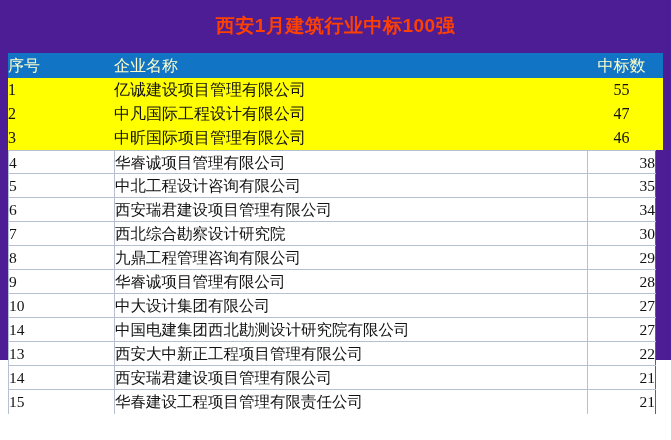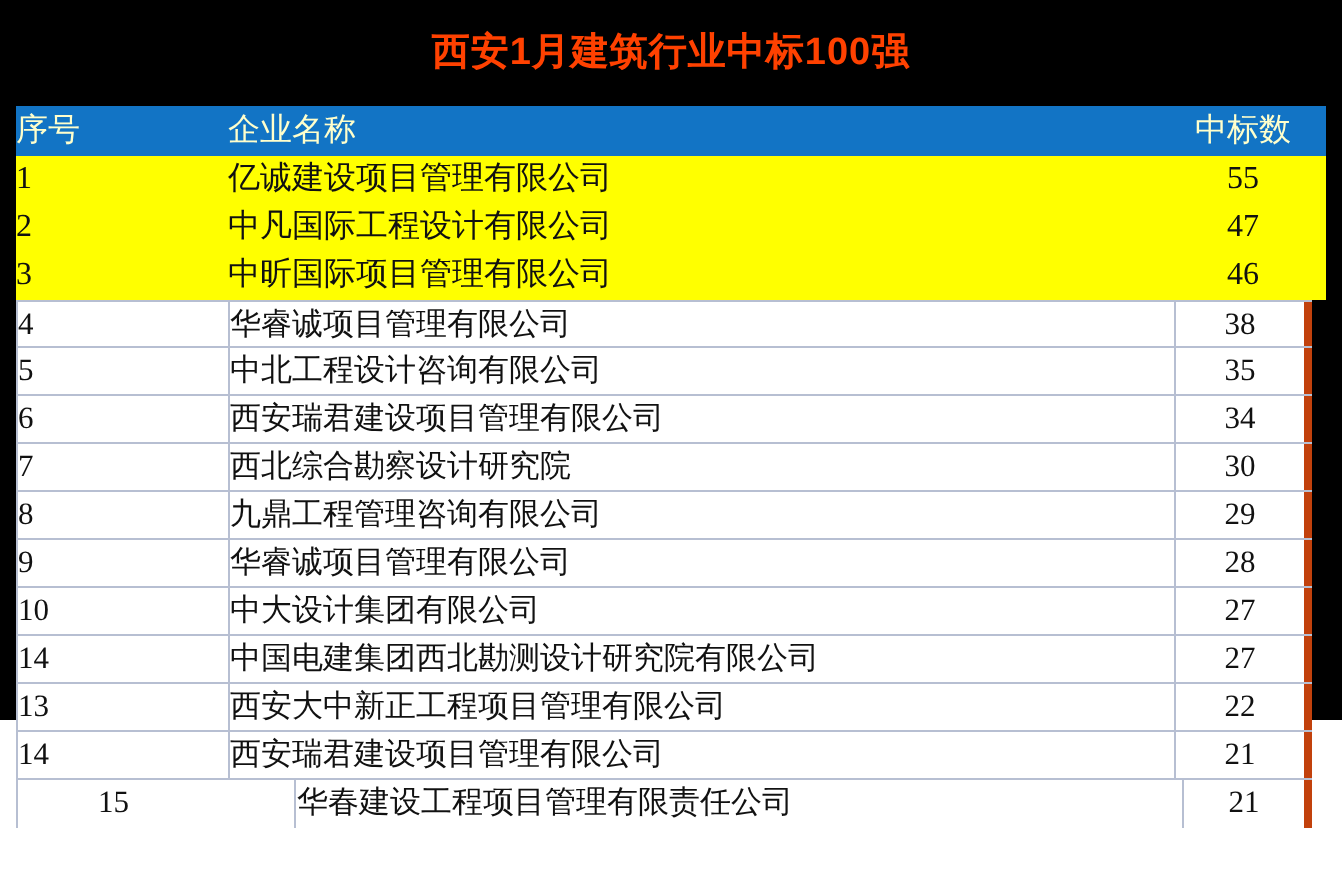--- a/index.html
+++ b/index.html
@@ -2,21 +2,21 @@
 <html><head>
 <meta charset="utf-8">
 <style>
   * { margin: 0; padding: 0; box-sizing: border-box; }
   html, body {
     width: 671px; height: 440px;
     background: #ffffff;
     overflow: hidden;
     font-family: "Liberation Serif", "DejaVu Serif", serif;
   }
-  .canvas { position: relative; width: 671px; height: 360px; background: #000000; }
+  .canvas { position: relative; width: 671px; height: 360px; background: #4c1d95; }
 
   .page-title {
     position: absolute;
     top: 13px; left: 0; width: 671px;
     text-align: center;
     font-family: "Liberation Sans", "DejaVu Sans", sans-serif;
     font-weight: 700;
     font-size: 19px;
     color: #FF4100;
     letter-spacing: 0.5px;
@@ -58,23 +58,23 @@
   }
 
   
   .trow.plain {
     width: 648px;
     border-left: 1px solid #B7BFD2;
     border-bottom: 1px solid #B7BFD2;
   }
   .trow.plain .c-rank,
   .trow.plain .c-name { border-right: 1px solid #B7BFD2; }
-  .trow.plain .c-count { width: 68px; border-right: 4px solid #c2410c; }
+  .trow.plain .c-count { width: 68px; border-right: 1px solid #c2410c; text-align: right; }
   .trow.plain.first { border-top: 1px solid #B7BFD2; }
-  .trow.plain:last-child { border-bottom: none; padding-left: 40px; }
+  .trow.plain:last-child { border-bottom: none; }
 </style>
 </head>
 <body>
 
 <div class="canvas">
 
   <div class="page-title">西安1月建筑行业中标100强</div>
 
   <div class="rank-table">
 

